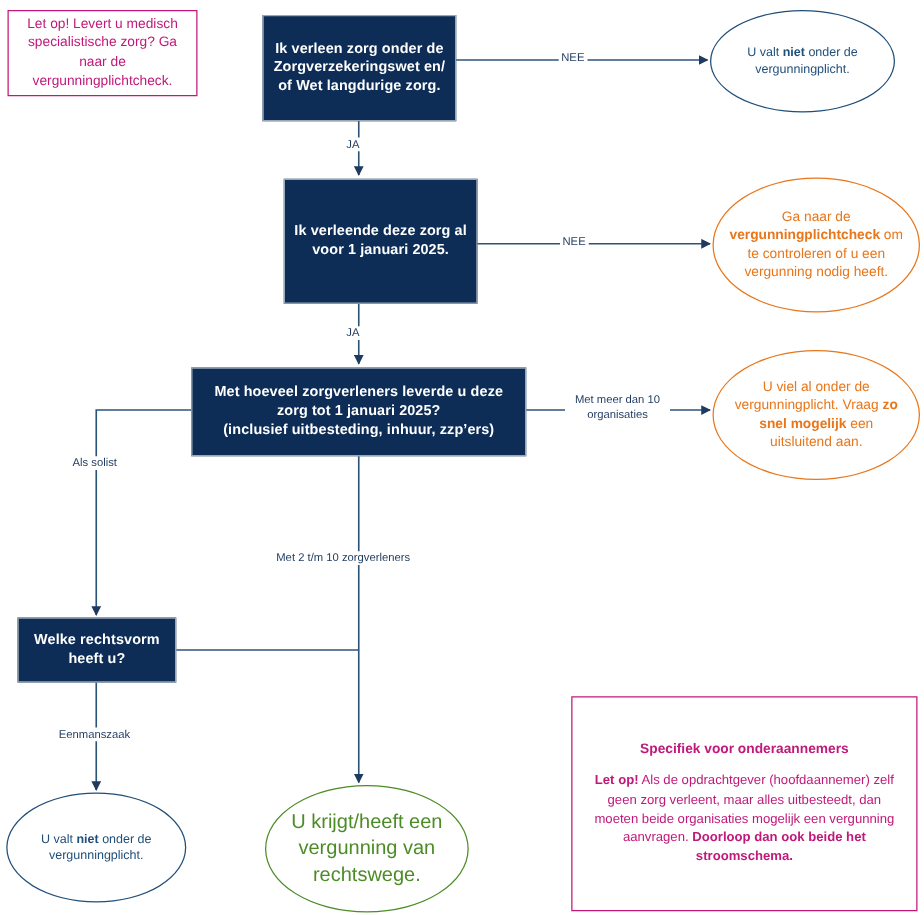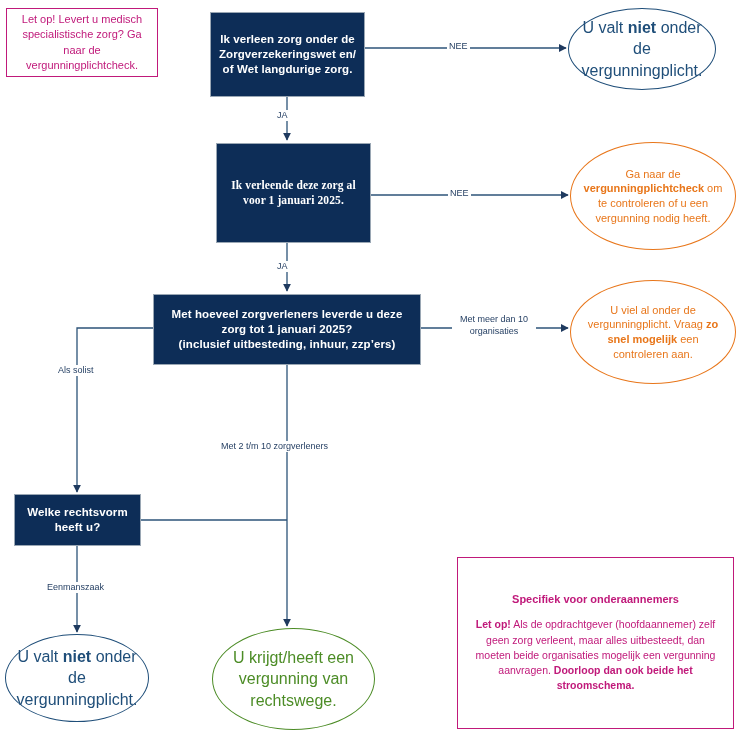--- a/index.html
+++ b/index.html
@@ -46,21 +46,21 @@
   }
   .box-pink-big .txt{padding:7px 10px;line-height:1.45;}
   .box-pink-big .hd{font-weight:bold;font-size:11px;display:block;margin-bottom:9px;}
   .box-pink-big .p{display:block;margin-bottom:9px;}
   .box-pink-big .p:last-child{margin-bottom:0;}
 
   
   .ell{position:absolute;box-sizing:border-box;display:flex;align-items:center;
        justify-content:center;text-align:center;border-radius:50%;background:#ffffff;}
   .ell .txt{width:86%;line-height:1.32;}
-  .ell-blue{border:1.2px solid #1f4e79;color:#1f4e79;font-size:16px;}
+  .ell-blue{border:1.2px solid #1f4e79;color:#1f4e79;font-size:10px;}
   .ell-orange{border:1.2px solid #e8761a;color:#e8761a;font-size:11px;}
   .ell-green{border:1.2px solid #4c8c26;color:#4c8c26;font-size:16px;}
 
   b{font-weight:bold;}
 
   
   .elabel{position:absolute;color:#1f3a5f;font-size:9px;line-height:1.25;
           background:#ffffff;text-align:center;white-space:nowrap;padding:0 2px;}
   .elabel.two{white-space:normal;}
 </style>
@@ -108,21 +108,21 @@
       <span>of Wet langdurige zorg.</span>
     </span>
   </div>
 
   <div class="ell ell-blue" style="left:568px;top:8px;width:148px;height:82px;">
     <span class="txt">
       <span>U valt </span><b>niet</b><span> onder de vergunningplicht.</span>
     </span>
   </div>
 
-  <div class="node box-navy" style="left:216px;top:143px;width:155px;height:100px;font-family:Liberation Serif, serif;">
+  <div class="node box-navy" style="left:227px;top:143px;width:155px;height:100px;">
     <span class="txt">
       <span>Ik verleende deze zorg al</span><br>
       <span>voor 1 januari 2025.</span>
     </span>
   </div>
 
   <div class="ell ell-orange" style="left:570px;top:142px;width:166px;height:108px;">
     <span class="txt">
       <span>Ga naar de </span><b>vergunningplichtcheck</b><span> om te controleren of u een vergunning nodig heeft.</span>
     </span>
@@ -131,21 +131,21 @@
   <div class="node box-navy" style="left:153px;top:294px;width:268px;height:71px;">
     <span class="txt">
       <span>Met hoeveel zorgverleners leverde u deze</span><br>
       <span>zorg tot 1 januari 2025?</span><br>
       <span>(inclusief uitbesteding, inhuur, zzp’ers)</span>
     </span>
   </div>
 
   <div class="ell ell-orange" style="left:570px;top:280px;width:166px;height:104px;">
     <span class="txt">
-      <span>U viel al onder de vergunningplicht. Vraag </span><b>zo snel mogelijk</b><span> een controleren aan.</span>
+      <span>U viel al onder de vergunningplicht. Vraag </span><b>zo snel mogelijk</b><span> een uitsluitend aan.</span>
     </span>
   </div>
 
   <div class="node box-navy" style="left:14px;top:494px;width:127px;height:52px;">
     <span class="txt">
       <span>Welke rechtsvorm</span><br>
       <span>heeft u?</span>
     </span>
   </div>
 

